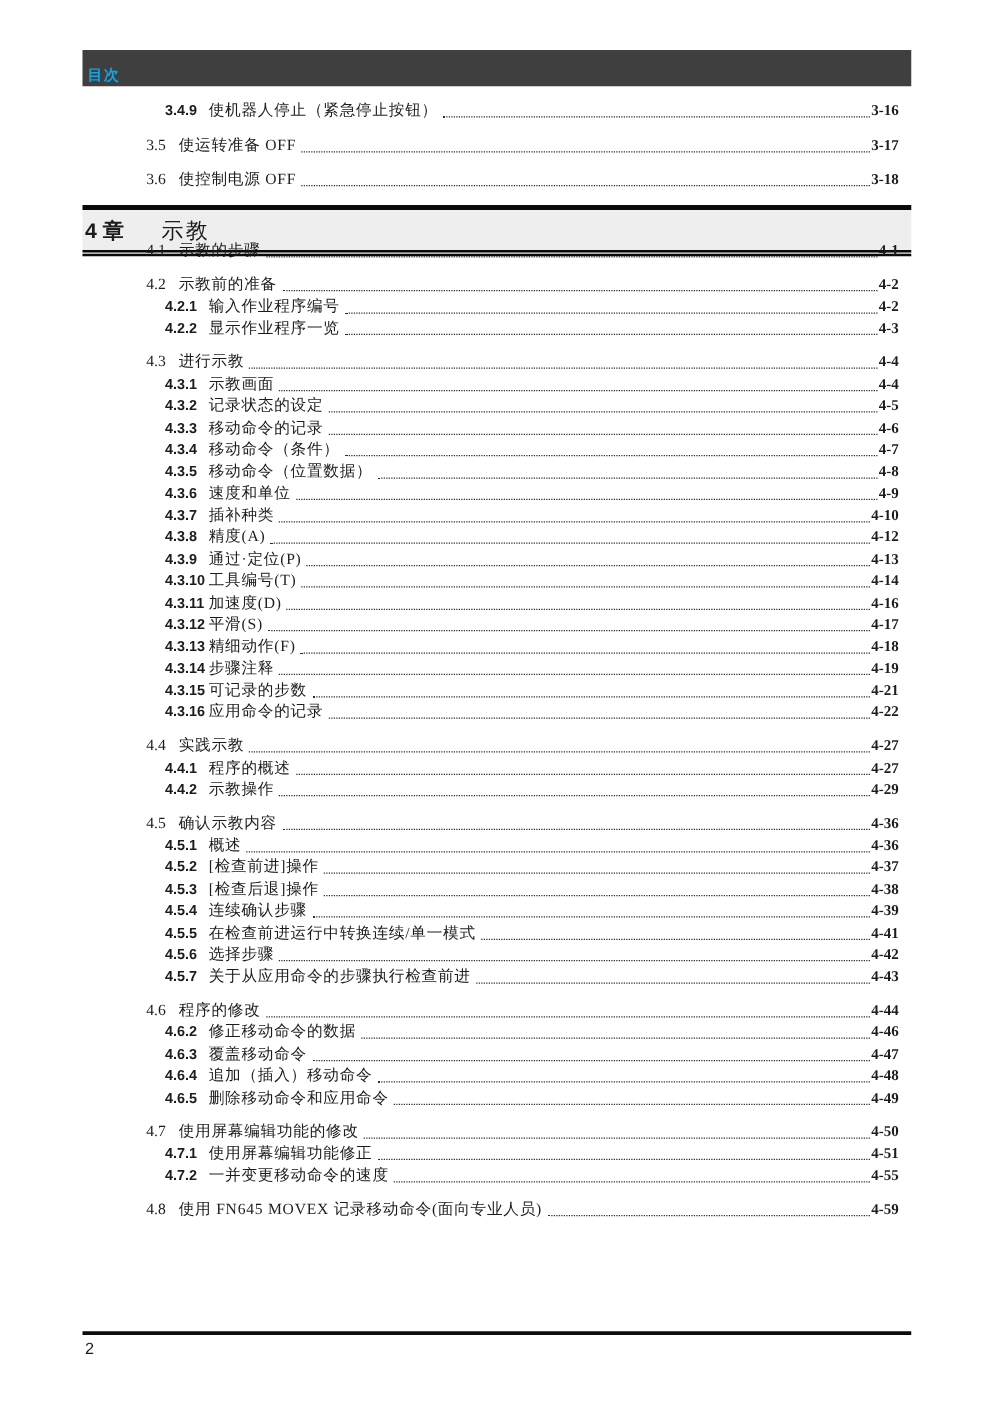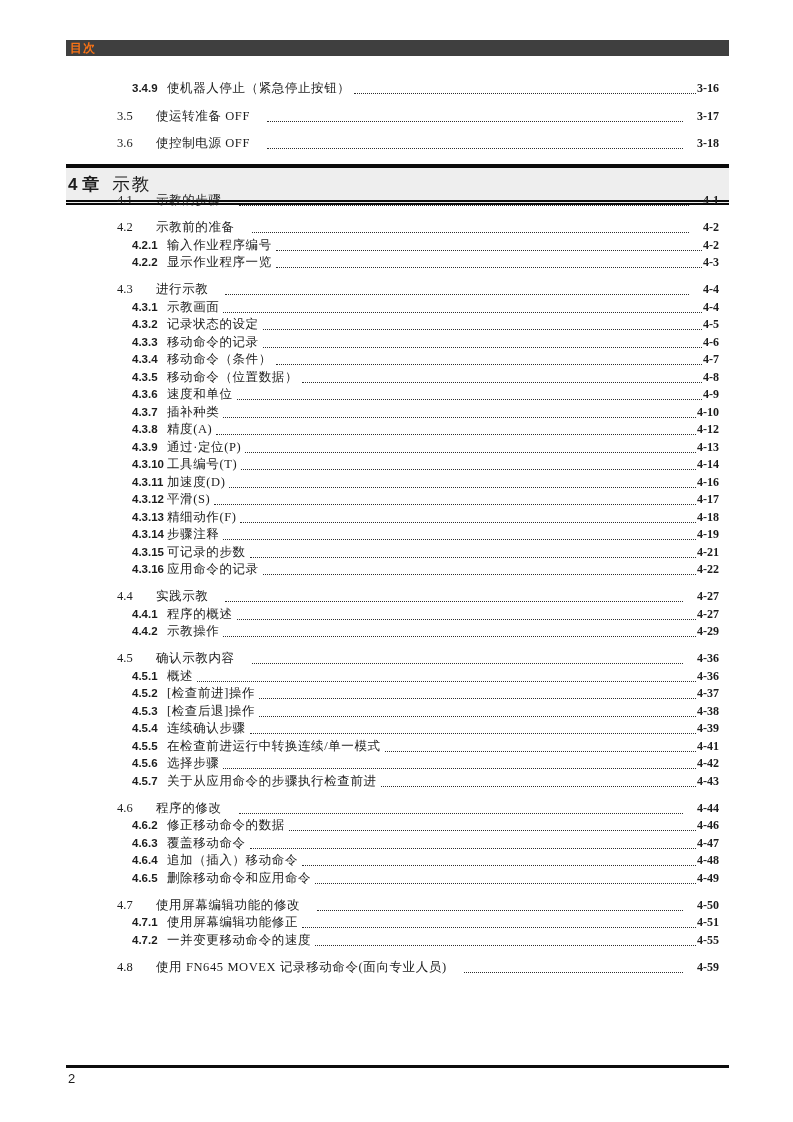--- a/index.html
+++ b/index.html
@@ -8,25 +8,25 @@
     background: #ffffff;
     color: #1c1c1c;
     font-family: "Liberation Serif", serif;
     position: relative;
     overflow: hidden;
   }
   
   .topbar {
     position: absolute;
     left: 66px; top: 40px;
-    width: 663px; height: 16px;
+    width: 663px; height: 29px;
     background: #3f3f3f;
-    color: #f97316;
+    color: #0ea5e9;
     display: flex;
-    align-items: flex-start;
+    align-items: flex-end;
   }
   .topbar .bar-label {
     font-size: 12px;
     font-weight: bold;
     padding-left: 4px;
     letter-spacing: 1px;
   }
   
   .chapter-band {
     position: absolute;
@@ -40,41 +40,41 @@
   }
   .ch-num {
     font-family: "Liberation Sans", sans-serif;
     font-weight: bold;
     font-size: 17px;
     margin-left: 2px;
     white-space: nowrap;
   }
   .ch-title {
     font-size: 17.5px;
-    margin-left: 13px;
+    margin-left: 30px;
     letter-spacing: 2px;
     white-space: nowrap;
   }
   
   .toc {
     position: absolute;
     left: 66px;
     width: 663px;
     font-size: 12.5px;
   }
   .toc-ch3 { top: 76px; padding-top: 4px; }
   .toc-ch4 { top: 192px; }
   .row {
     display: flex;
     align-items: baseline;
     height: 17.5px;
     padding-right: 10px;
     cursor: pointer;
   }
-  .row.lvl2 { margin-top: 9.5px; padding-left: 51px; gap: 13px; }
+  .row.lvl2 { margin-top: 9.5px; padding-left: 51px; }
   .row.lvl3 { padding-left: 66px; }
   .toc .row:first-child { margin-top: 0; }
   .toc-ch3 .row.lvl2 { margin-top: 10px; }
   .num { flex: 0 0 auto; white-space: nowrap; }
   .lvl2 .num { min-width: 26px; font-size: 12.5px; }
   .lvl3 .num {
     min-width: 35px;
     font-family: "Liberation Sans", sans-serif;
     font-weight: bold;
     font-size: 11.5px;

